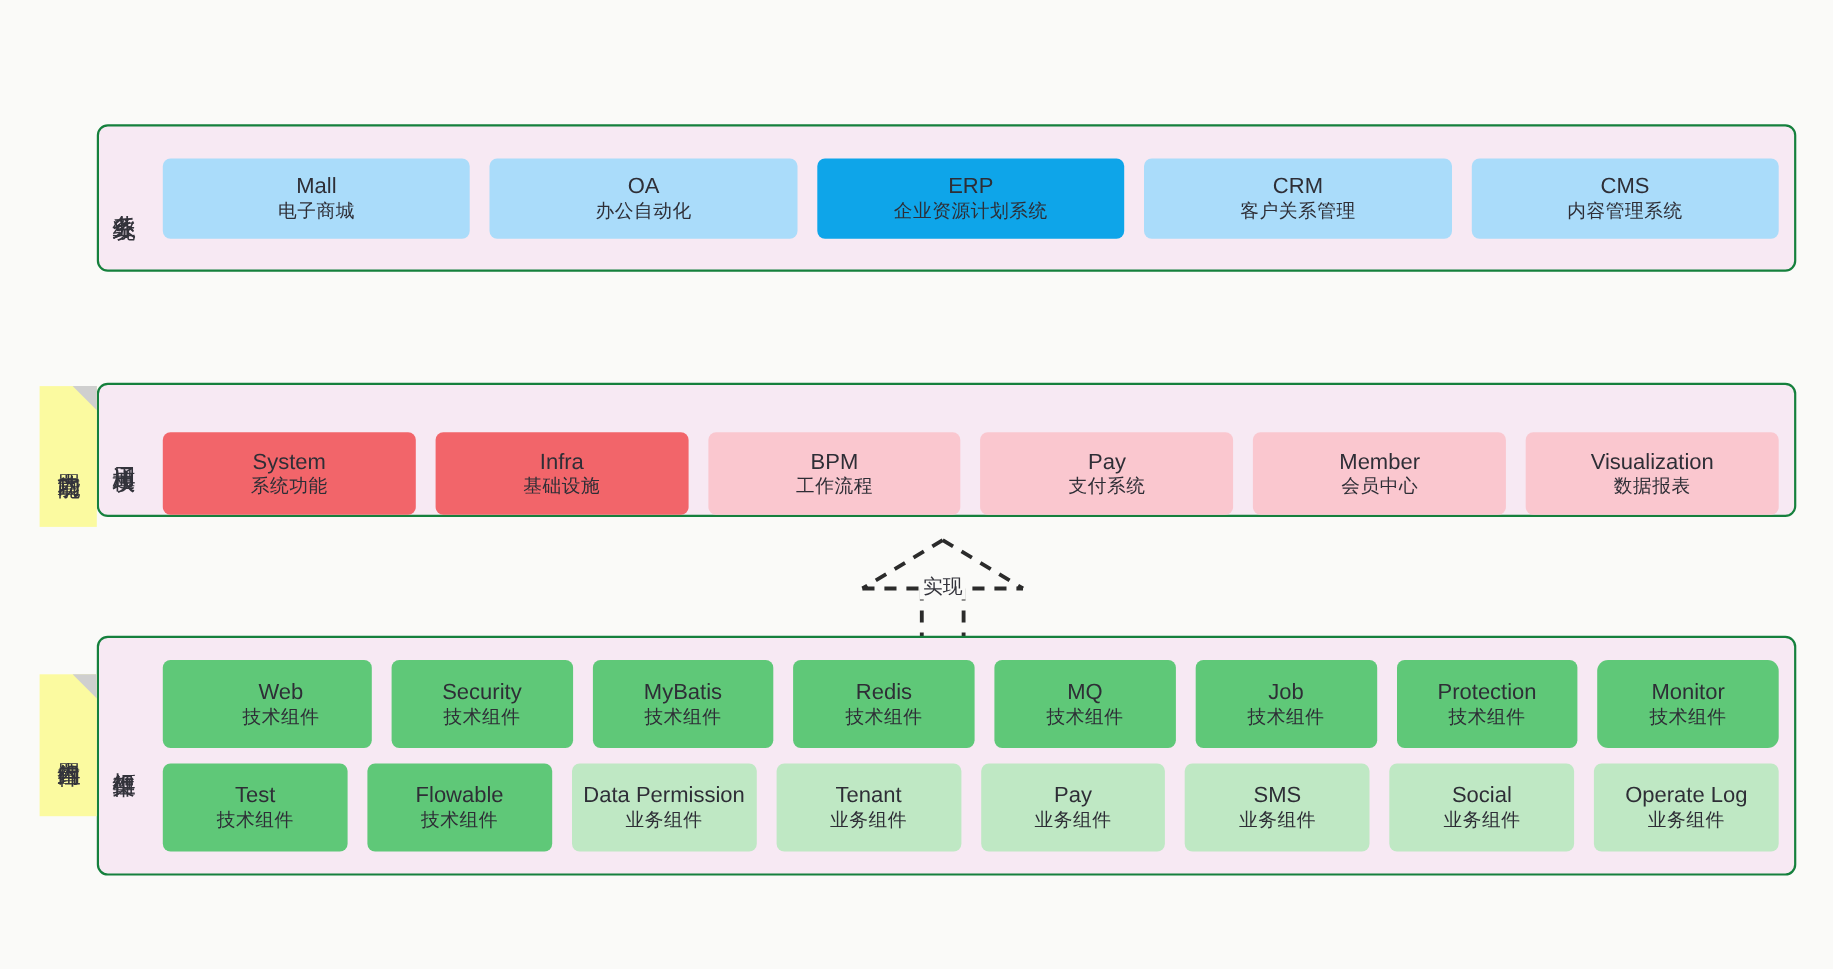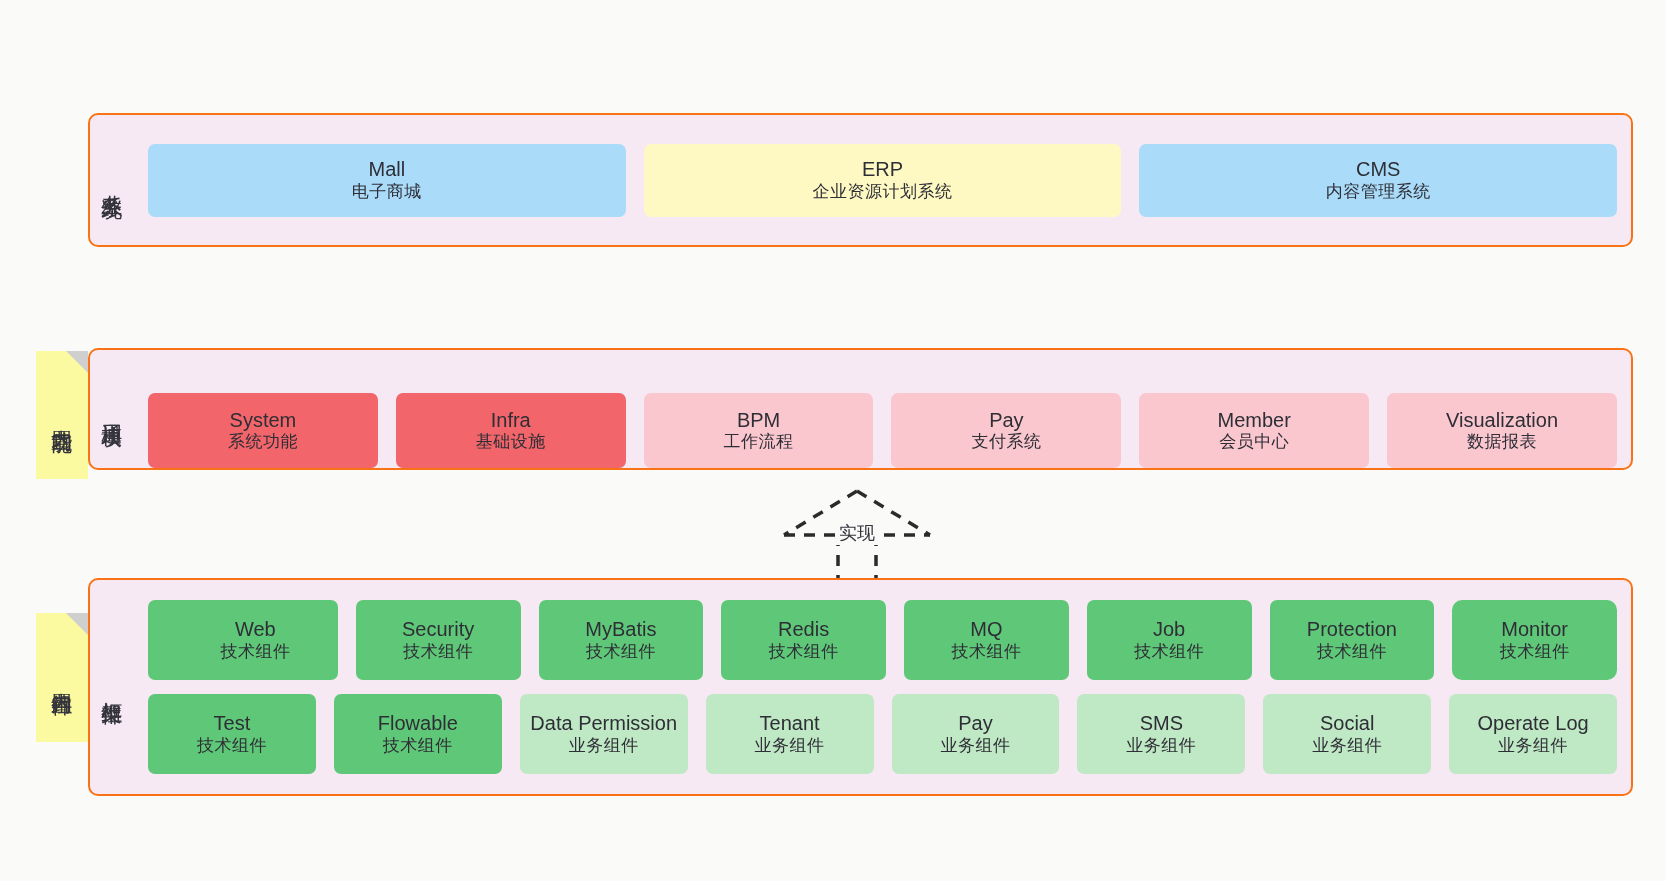--- a/index.html
+++ b/index.html
@@ -20,21 +20,21 @@
     position: absolute;
     left: 0; top: 0;
     width: 1666px;
     height: 881px;
   }
 
   
   .layer {
     position: absolute;
     background: #f7e9f3;
-    border: 2px solid #f97316;
+    border: 2px solid #15803d;
     border-radius: 10px;
     box-sizing: border-box;
     display: flex;
     align-items: stretch;
   }
   .layer-label {
     width: 44px;
     flex: 0 0 44px;
     display: flex;
     align-items: center;
@@ -151,23 +151,31 @@
 <div class="canvas">
 
   <div class="layer" id="layer-business">
     <div class="layer-label">业务系统</div>
     <div class="layer-body">
         <div class="row">
           <div class="cell" style="background: rgb(170, 220, 250);">
             <div class="t-en">Mall</div>
             <div class="t-cn">电子商城</div>
           </div>
-          <div class="cell" style="background: #fef9c3;">
+          <div class="cell" style="background: rgb(170, 220, 250);">
+            <div class="t-en">OA</div>
+            <div class="t-cn">办公自动化</div>
+          </div>
+          <div class="cell" style="background: #0ea5e9;">
             <div class="t-en">ERP</div>
             <div class="t-cn">企业资源计划系统</div>
+          </div>
+          <div class="cell" style="background: rgb(170, 220, 250);">
+            <div class="t-en">CRM</div>
+            <div class="t-cn">客户关系管理</div>
           </div>
           <div class="cell" style="background: rgb(170, 220, 250);">
             <div class="t-en">CMS</div>
             <div class="t-cn">内容管理系统</div>
           </div>
         </div>
       </div>
   </div>
 
 

